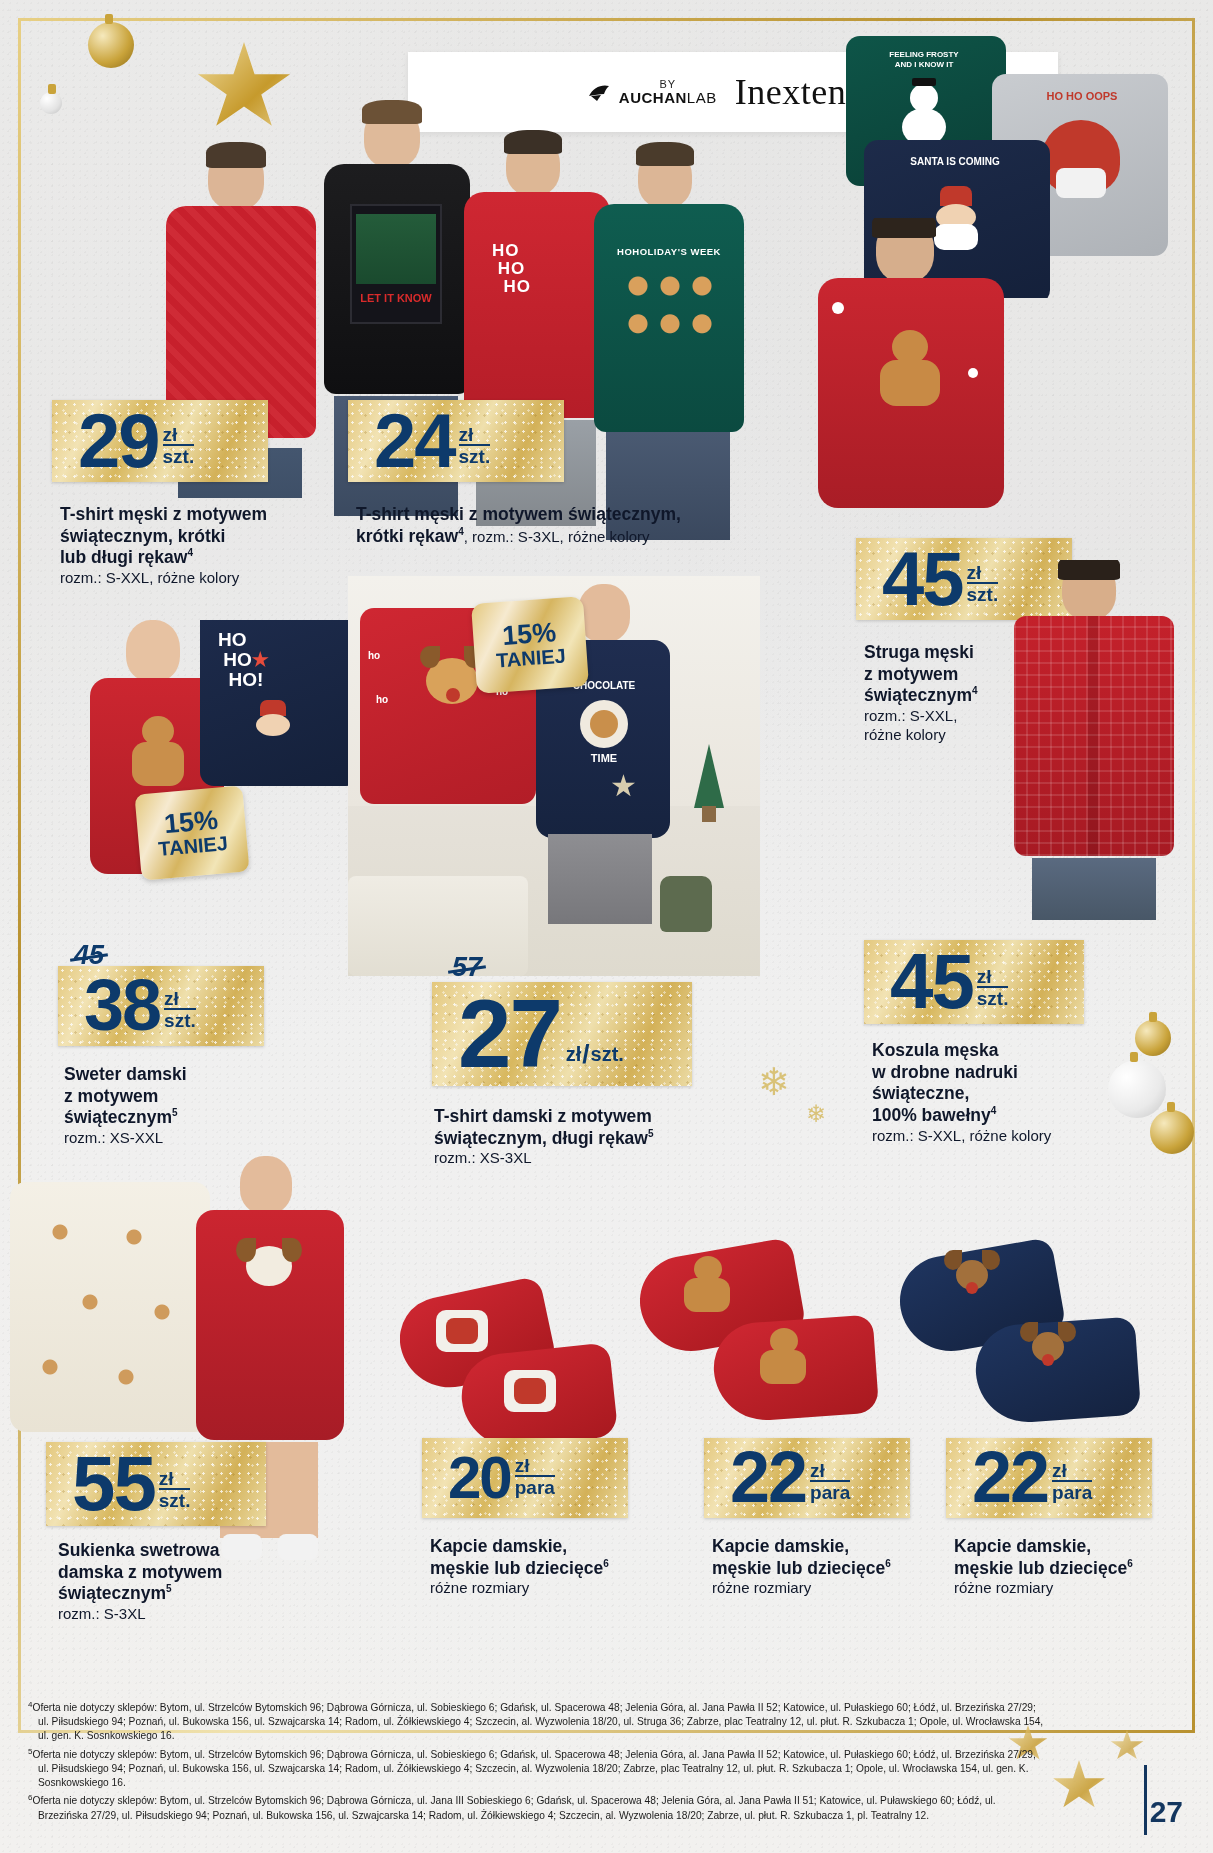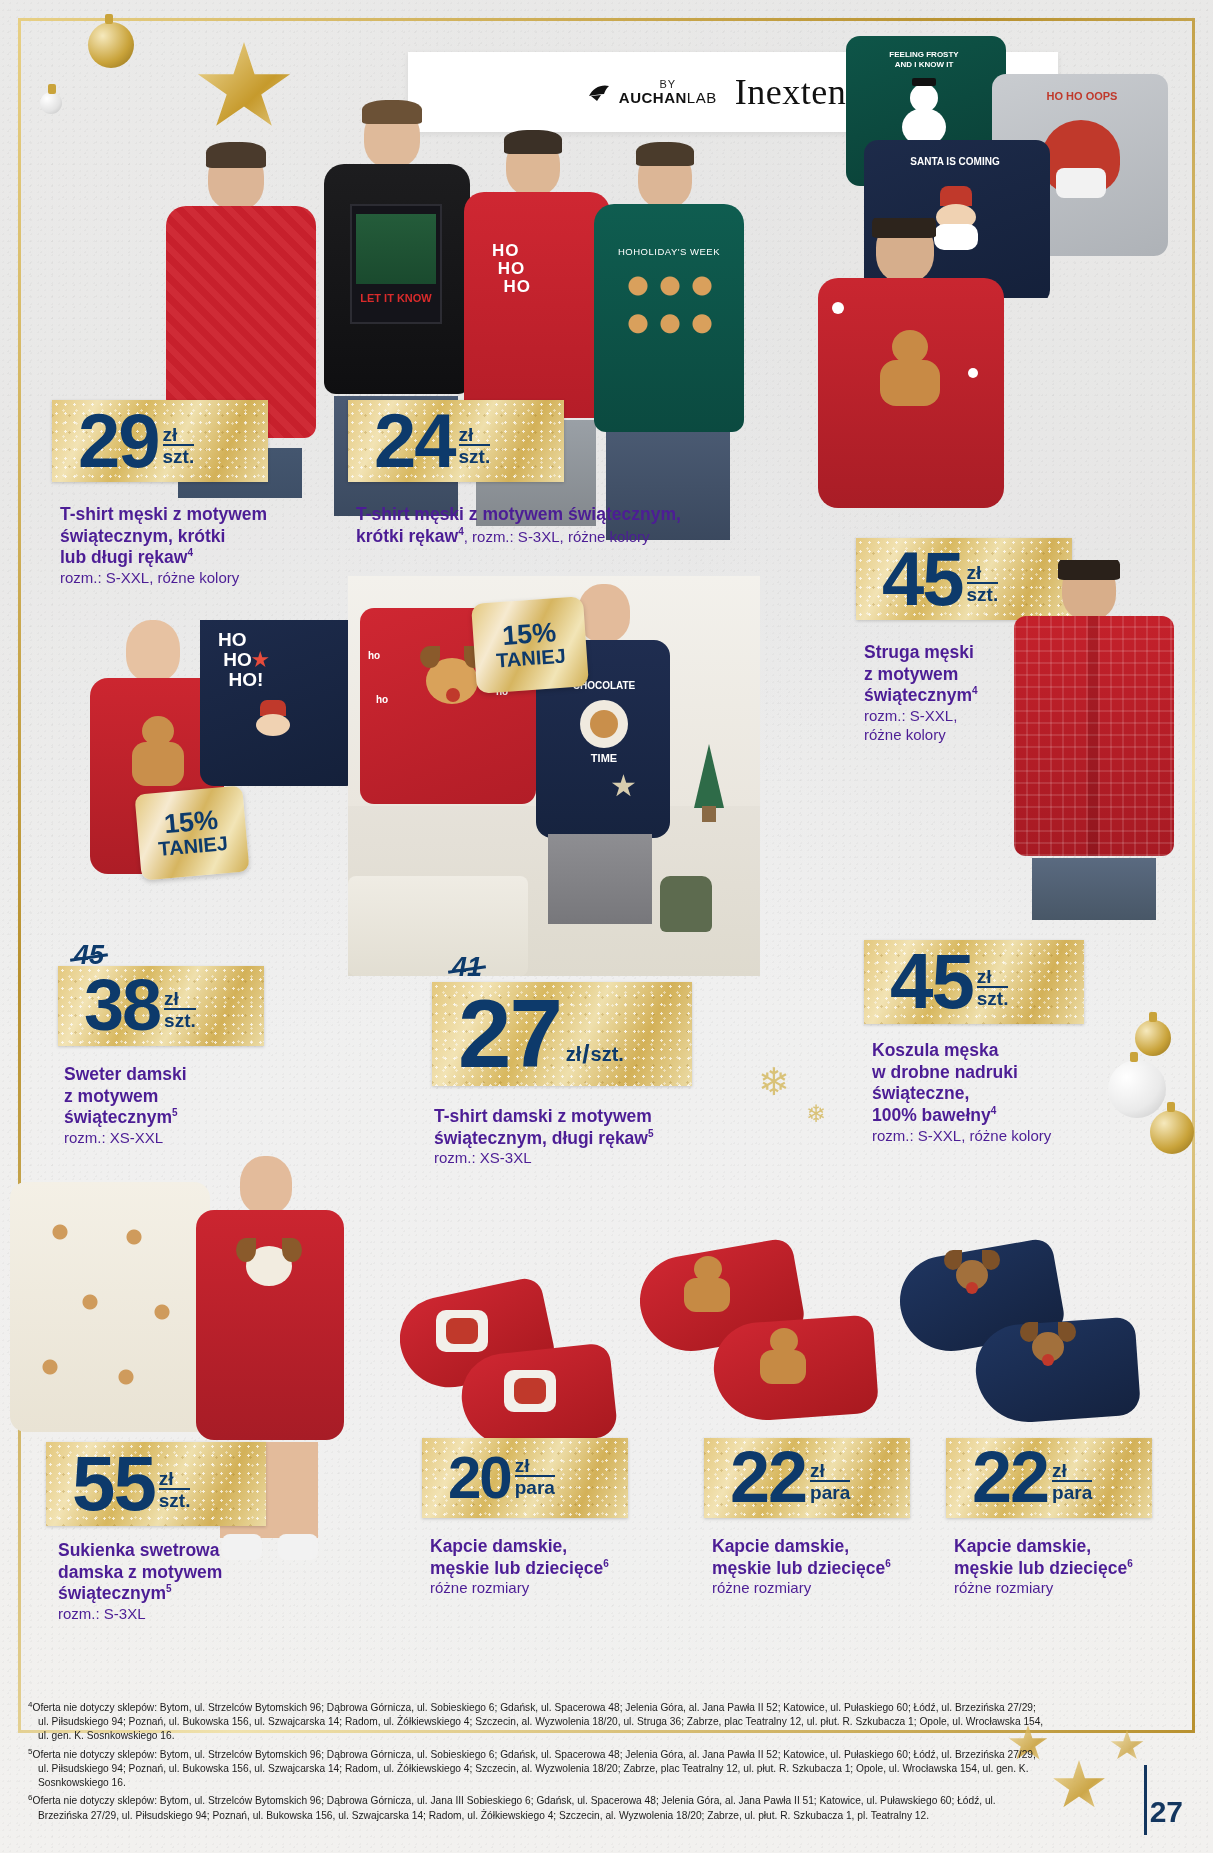--- a/index.html
+++ b/index.html
@@ -94,21 +94,21 @@
   }
   .oldprice::after{
     content:"";
     position:absolute; left:-4px; right:-4px; top:52%;
     height:3px; background:#0d3a6b; transform:rotate(-8deg);
   }
 
   
   .desc{
     position:absolute;
-    color:#4c1d95;
+    color:#0f172a;
     line-height:1.24;
   }
   .desc .t1{ font-weight:bold; font-size:17.5px; }
   .desc .t2{ font-weight:normal; font-size:15px; }
   .desc sup{ font-size:10px; vertical-align:super; }
 
   
   .burst{
     position:absolute;
     color:#0d3a6b;
@@ -237,21 +237,21 @@
   <div class="abs" style="left:52px; top:4px; width:58px; height:24px; border-radius:40% 40% 10% 10%; background:#3b3026;"></div>
   <div class="abs" style="left:12px; top:66px; width:146px; height:226px; border-radius:20px 20px 12px 12px; background:linear-gradient(180deg,#cf2732,#b51d28);"></div>
   <div class="abs" style="left:40px; top:116px; width:92px; height:76px; color:#fff; font-weight:bold; font-size:17px; line-height:1.05; letter-spacing:1px;">HO<br>&nbsp;HO<br>&nbsp;&nbsp;HO</div>
   <div class="abs" style="left:24px; top:294px; width:120px; height:110px; background:linear-gradient(180deg,#9aa0a6,#82878c);"></div>
 </div>
 
 <div class="ph" style="left:580px; top:140px; width:180px; height:400px;">
   <div class="abs" style="left:58px; top:8px; width:54px; height:60px; border-radius:46% 46% 42% 42%; background:#dcb696;"></div>
   <div class="abs" style="left:56px; top:2px; width:58px; height:24px; border-radius:40% 40% 10% 10%; background:#4a3b2b;"></div>
   <div class="abs" style="left:14px; top:64px; width:150px; height:228px; border-radius:20px 20px 12px 12px; background:linear-gradient(180deg,#0f5d50,#0b4a40);"></div>
-  <div class="abs" style="left:36px; top:106px; width:106px; height:14px; color:#fff; font-size:9.5px; font-weight:normal; text-align:center; letter-spacing:.5px;">HOHOLIDAY'S WEEK</div>
+  <div class="abs" style="left:36px; top:106px; width:106px; height:14px; color:#fff; font-size:9.5px; font-weight:bold; text-align:center; letter-spacing:.5px;">HOHOLIDAY'S WEEK</div>
   <div class="abs" style="left:40px; top:128px; width:100px; height:90px;
         background:
           radial-gradient(circle at 18% 20%, #d9a05c 0 9px, rgba(0,0,0,0) 10px),
           radial-gradient(circle at 50% 20%, #d9a05c 0 9px, rgba(0,0,0,0) 10px),
           radial-gradient(circle at 82% 20%, #d9a05c 0 9px, rgba(0,0,0,0) 10px),
           radial-gradient(circle at 18% 62%, #d9a05c 0 9px, rgba(0,0,0,0) 10px),
           radial-gradient(circle at 50% 62%, #d9a05c 0 9px, rgba(0,0,0,0) 10px),
           radial-gradient(circle at 82% 62%, #d9a05c 0 9px, rgba(0,0,0,0) 10px);"></div>
   <div class="abs" style="left:26px; top:292px; width:124px; height:110px; background:linear-gradient(180deg,#4a5a72,#3a485e);"></div>
 </div>
@@ -415,21 +415,21 @@
   <div class="abs" style="left:262px; top:192px; width:36px; height:36px; color:#d8cdae; font-size:30px;">★</div>
   <div class="abs" style="left:312px; top:300px; width:52px; height:56px; border-radius:10px 10px 6px 6px; background:#5d6b4f;"></div>
   <div class="abs" style="left:0; top:300px; width:180px; height:100px; background:linear-gradient(180deg,#efece4,#e2ded2); border-radius:8px;"></div>
 </div>
 
 <div class="burst" style="left:474px; top:600px; width:112px; height:90px; border-radius:12px; transform:rotate(-4deg);">
   <div class="b1">15%</div>
   <div class="b2">TANIEJ</div>
 </div>
 
-<div class="oldprice" style="left:452px; top:952px;">41</div>
+<div class="oldprice" style="left:452px; top:952px;">57</div>
 <div class="pricebox" style="left:432px; top:982px; width:260px; height:104px;">
   <div class="price-inner">
     <span class="price-num" style="font-size:96px;">27</span>
     <span class="unit-inline">
       <span>zł</span>
       <span class="slash">/</span>
       <span>szt.</span>
     </span>
   </div>
 </div>

